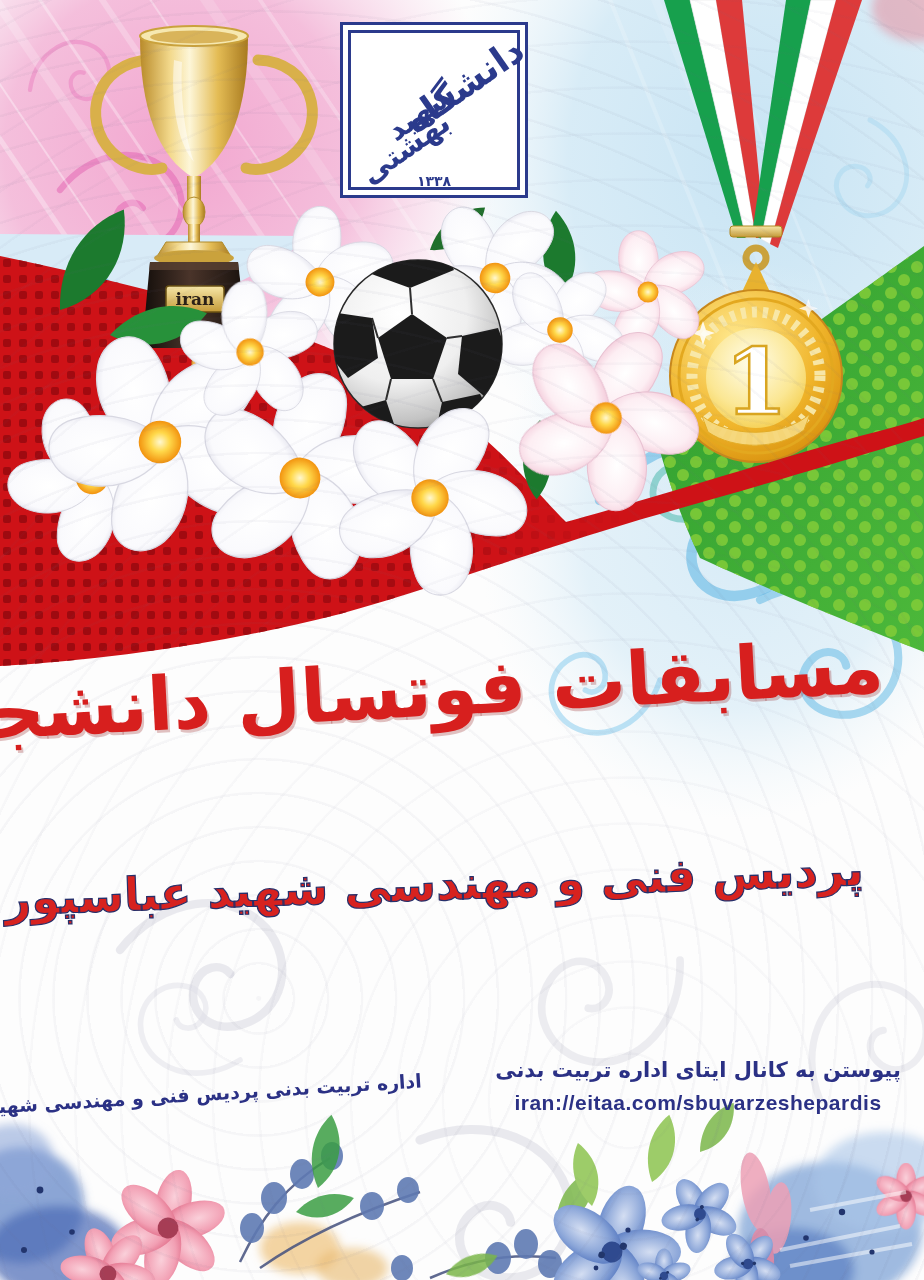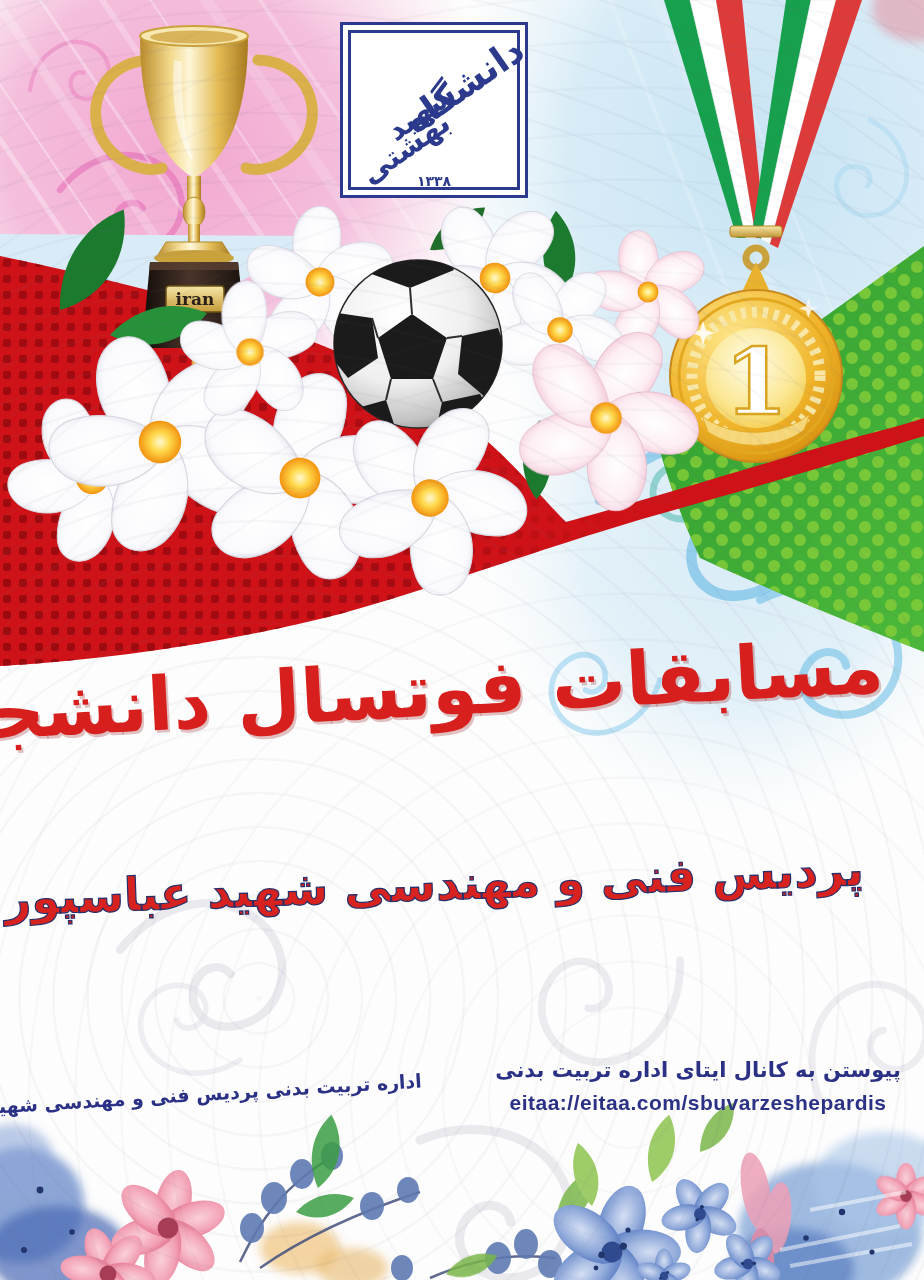--- a/index.html
+++ b/index.html
@@ -415,16 +415,16 @@
     <span class="logo-word lw3" dir="rtl">بهشتی</span>
     <span class="logo-year">۱۳۳۸</span>
   </div>
 
   <div class="title" dir="rtl">مسابقات فوتسال دانشجویان</div>
   <div class="subtitle" dir="rtl">پردیس فنی و مهندسی شهید عباسپور</div>
 
   <div class="footer-left" dir="rtl">اداره تربیت بدنی پردیس فنی و مهندسی شهید عباسپور</div>
   <div class="footer-right">
     <div class="join" dir="rtl">پیوستن به کانال ایتای اداره تربیت بدنی</div>
-    <div class="url">eitaa://eitaa.com/sbuvarzeshepardis</div>
+    <div class="url">iran://eitaa.com/sbuvarzeshepardis</div>
   </div>
 
 </div>
 
 </body></html>

